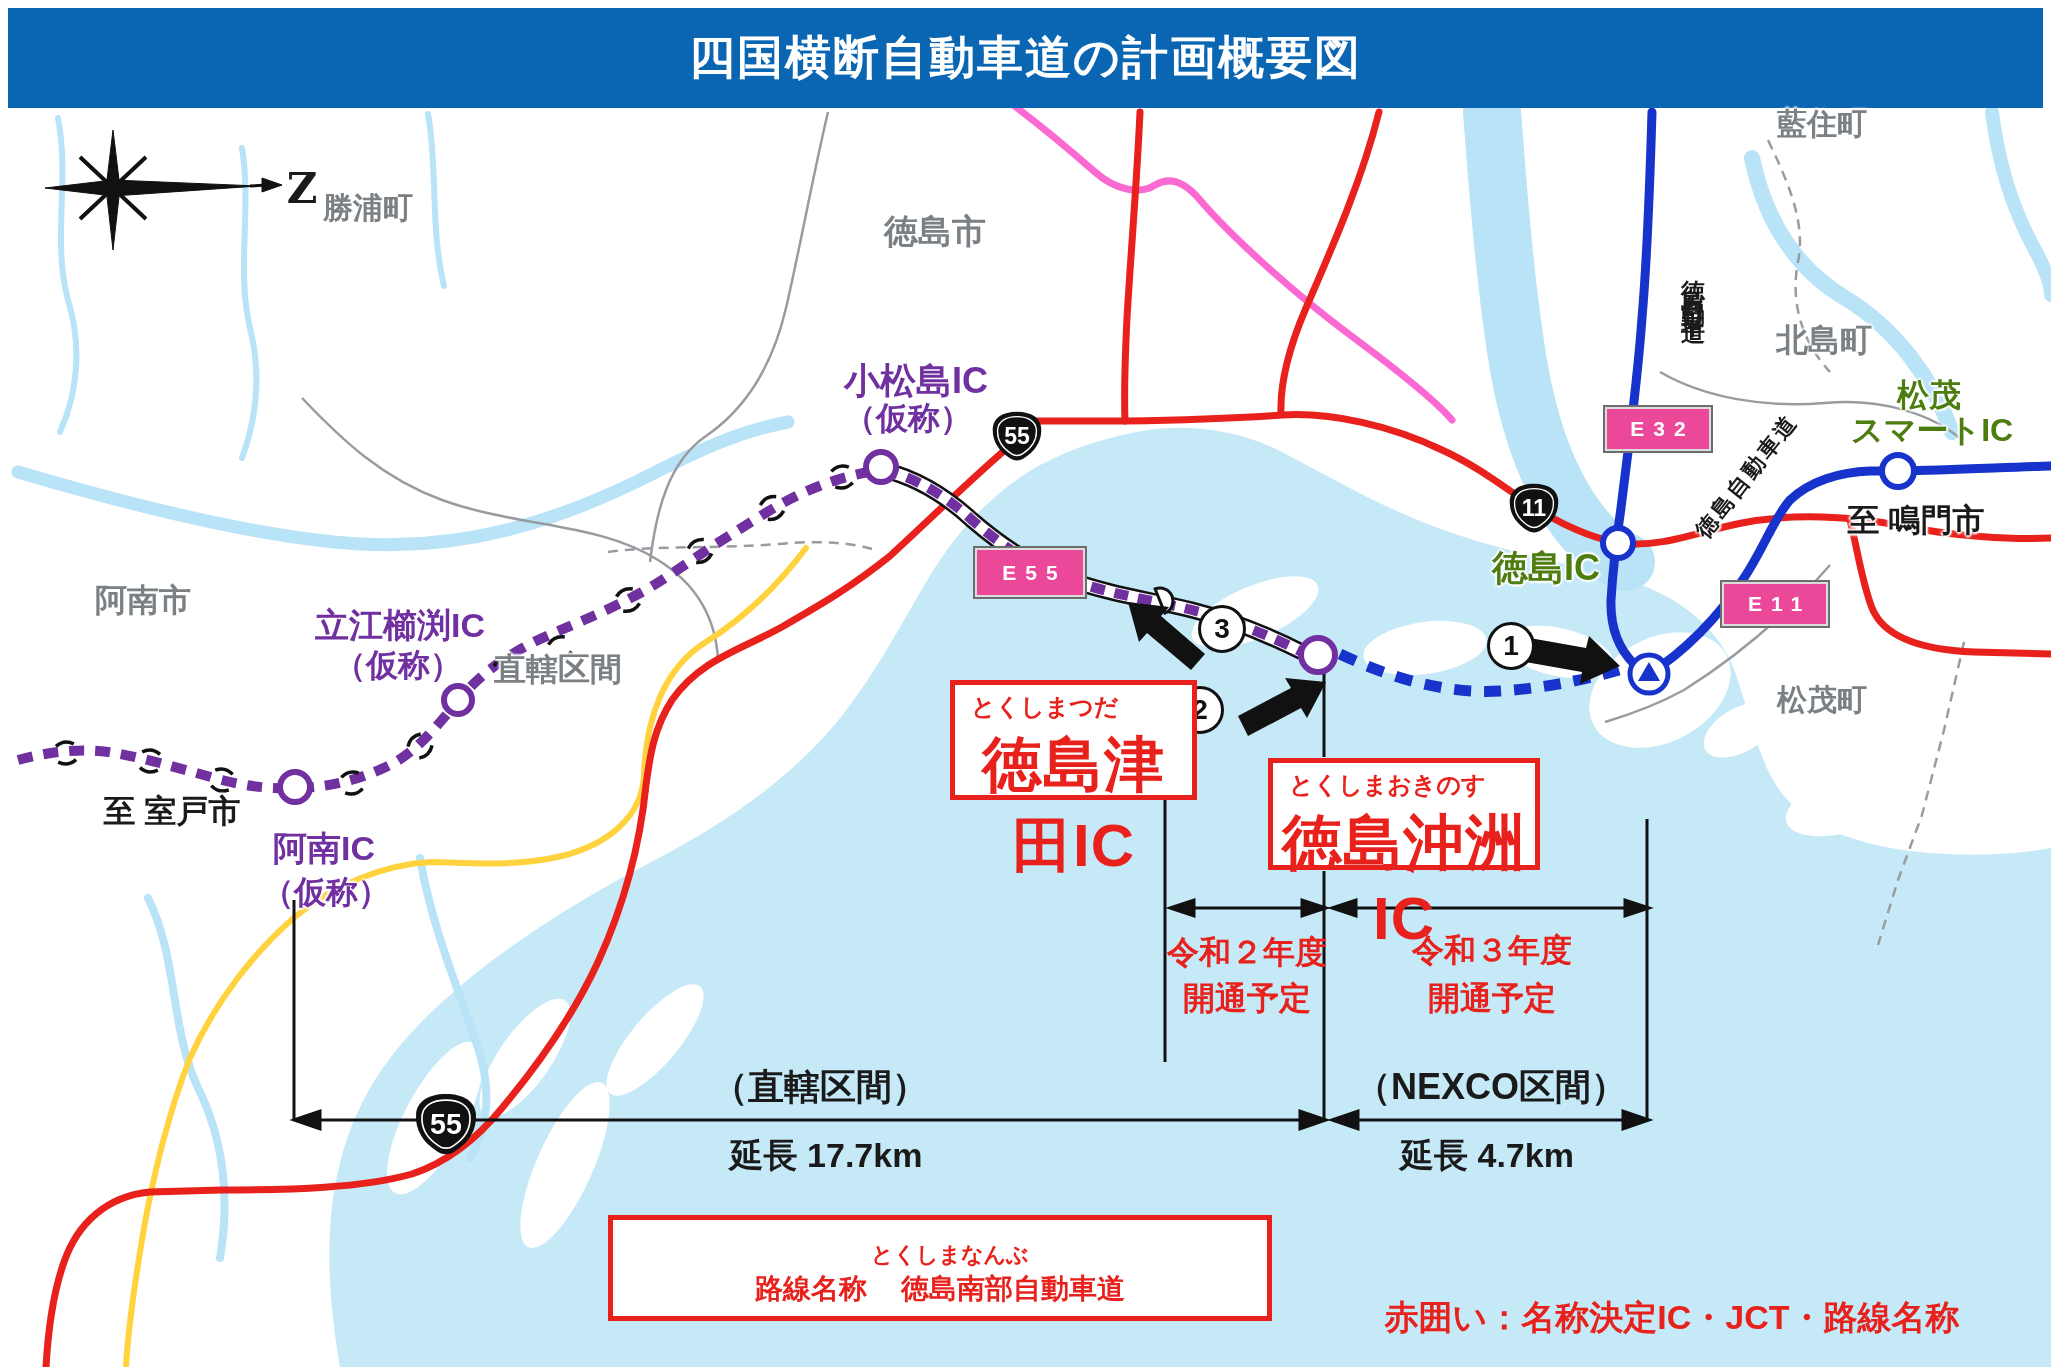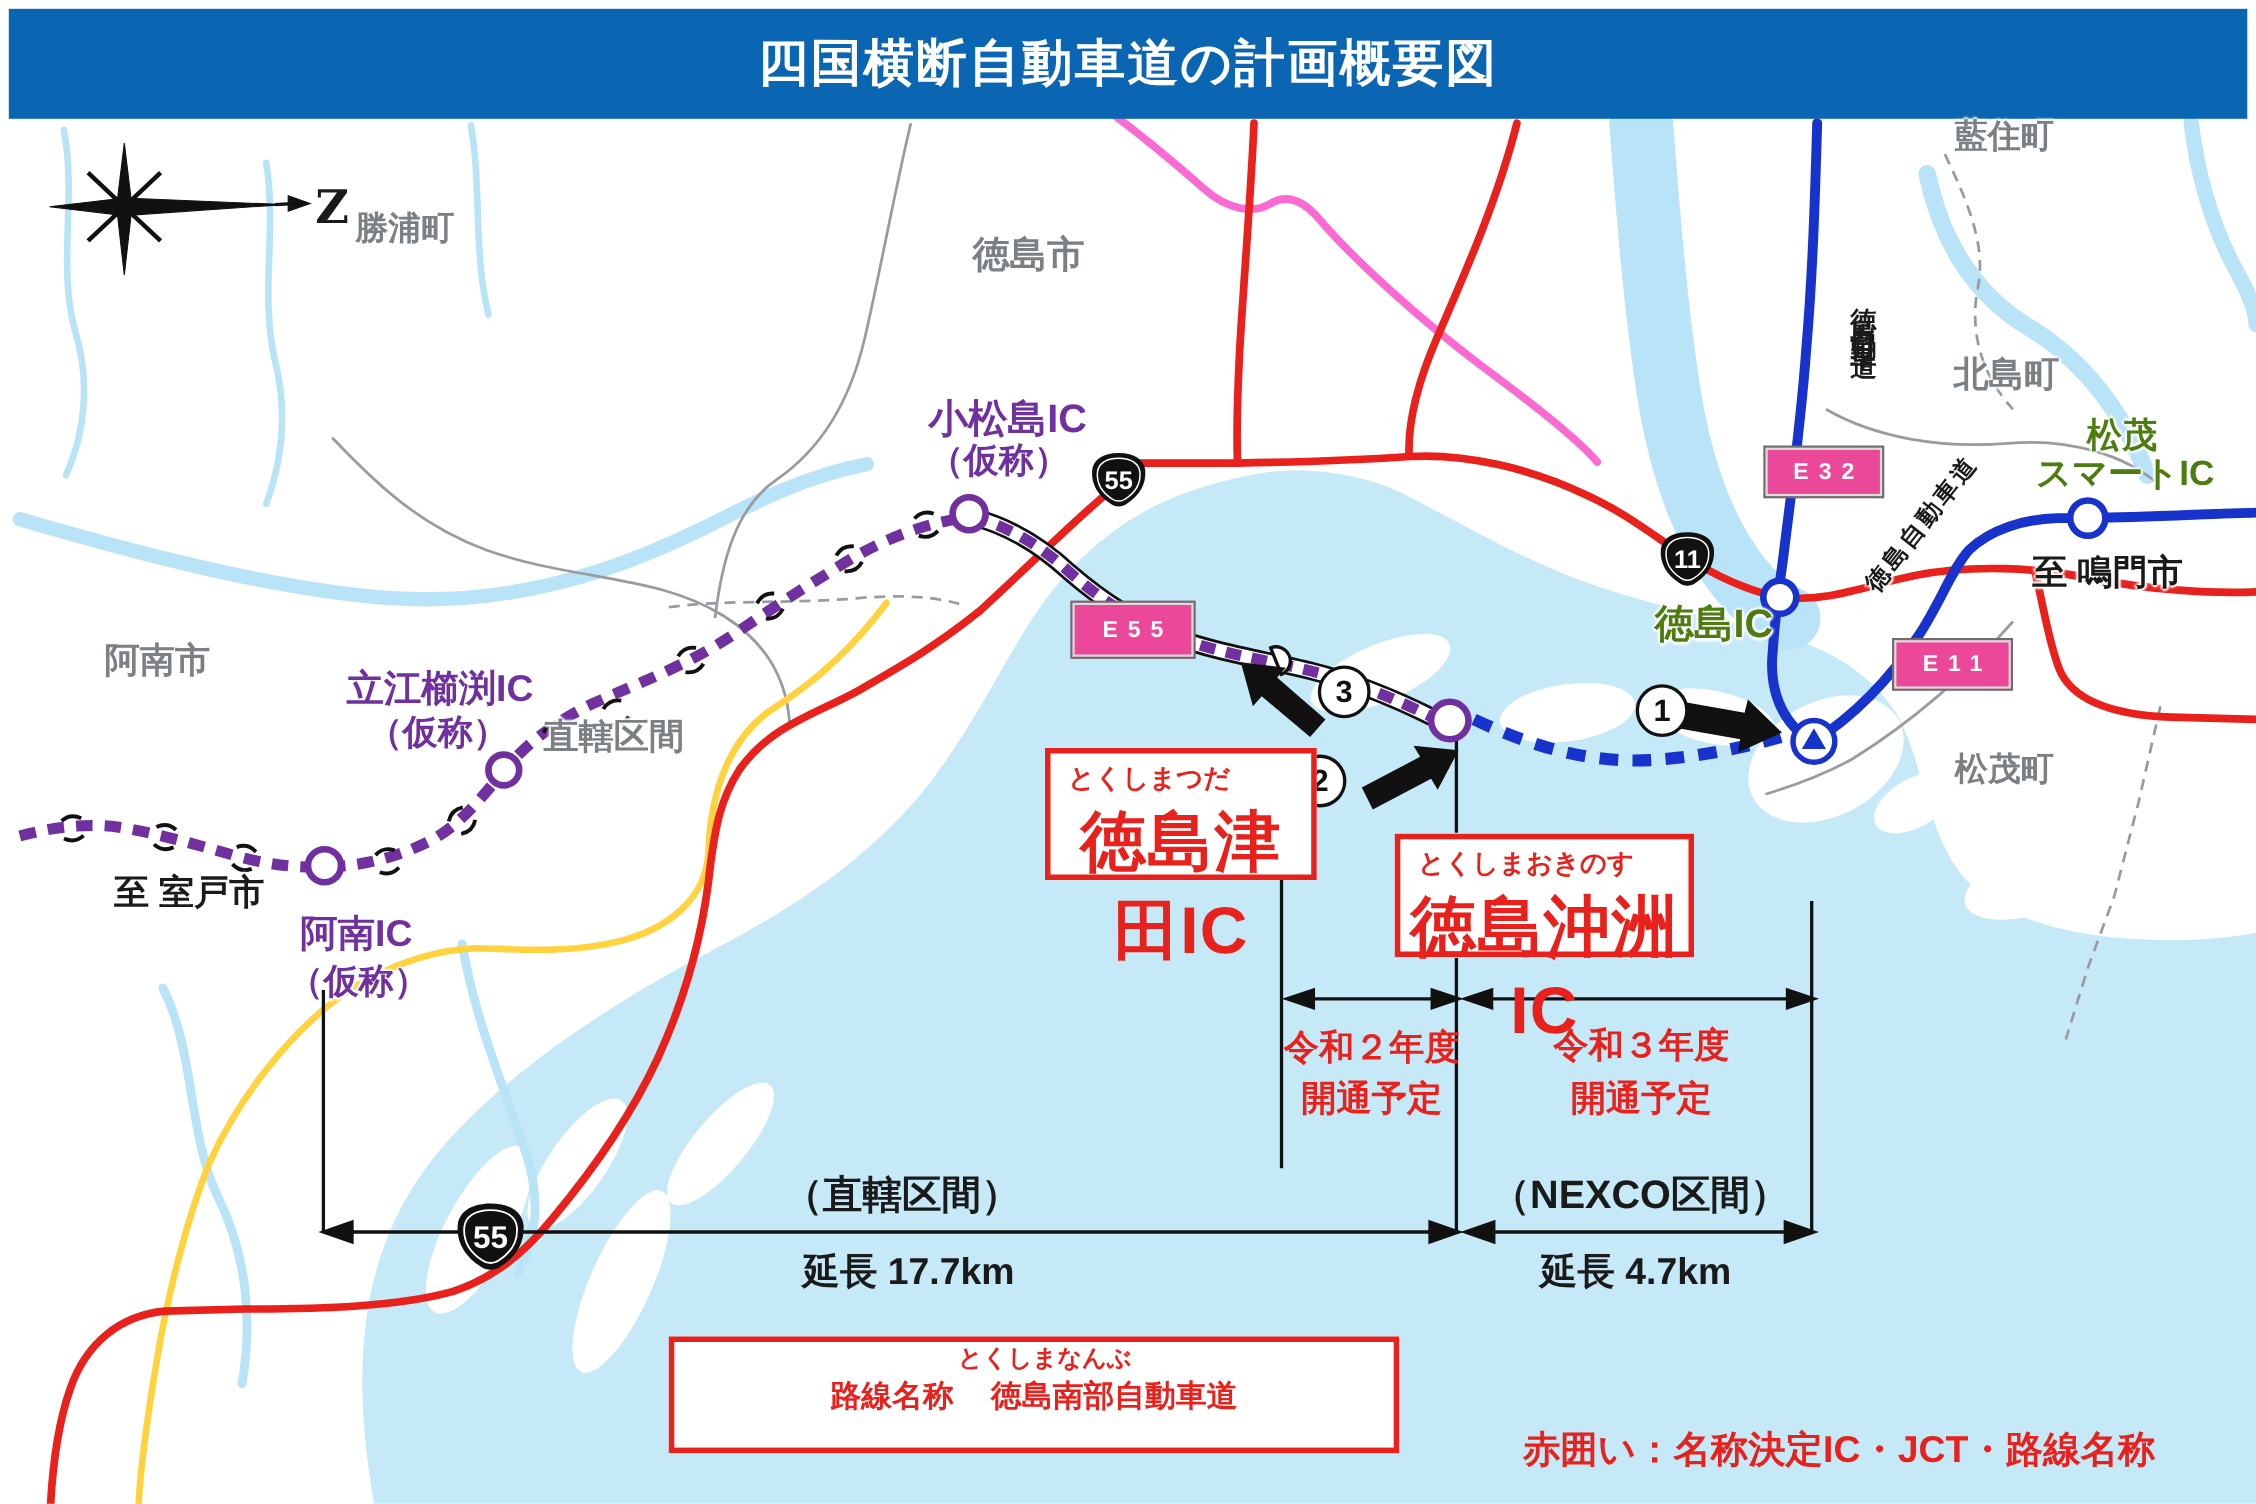--- a/index.html
+++ b/index.html
@@ -22,21 +22,21 @@
   .redbox{position:absolute;background:#fff;border:5px solid #e8211c;color:#e8211c;
     box-sizing:border-box;}
   .redbox .furi{font-size:24px;font-weight:bold;margin:6px 0 0 16px;}
   .redbox .nm{font-size:60px;font-weight:bold;text-align:center;margin-top:2px;letter-spacing:1px;}
   .numcircle{position:absolute;width:42px;height:42px;border:3px solid #111;border-radius:50%;
     background:#fff;transform:translate(-50%,-50%);display:flex;align-items:center;justify-content:center;
     font-size:28px;font-weight:bold;color:#111;}
   .dimtxt{position:absolute;transform:translate(-50%,-50%);font-weight:bold;white-space:nowrap;text-align:center;}
   .routebox{position:absolute;left:608px;top:1215px;width:664px;height:106px;background:#fff;
     border:5px solid #e8211c;box-sizing:border-box;color:#e8211c;font-weight:bold;}
-  .routebox .furi{font-size:22px;margin:0 0 0 258px;}
+  .routebox .furi{font-size:22px;margin:20px 0 0 258px;}
   .routebox .main{font-size:28px;text-align:center;margin-top:0;}
   .routebox .main .gap{display:inline-block;width:34px;}
 </style>
 </head>
 <body>
 
 <div id="stage">
 
 <svg width="2051" height="1367" viewBox="0 0 2051 1367">
 
@@ -229,21 +229,21 @@
 <div class="lbl g s32" style="left:143px;top:601px;">阿南市</div>
 <div class="lbl k s32" style="left:1916px;top:521px;">至 鳴門市</div>
 <div class="lbl k s32" style="left:172px;top:812px;">至 室戸市</div>
 
 <div class="lbl p s36" style="left:916px;top:381px;">小松島IC</div>
 <div class="lbl p s32" style="left:908px;top:419px;">（仮称）</div>
 <div class="lbl p s34" style="left:400px;top:626px;">立江櫛渕IC</div>
 <div class="lbl p s32" style="left:398px;top:666px;">（仮称）</div>
 <div class="lbl p s34" style="left:324px;top:849px;">阿南IC</div>
 <div class="lbl p s32" style="left:326px;top:893px;">（仮称）</div>
-<div class="lbl b s36" style="left:1546px;top:568px;margin-left:12px;">徳島IC</div>
+<div class="lbl b s36" style="left:1546px;top:568px;">徳島IC</div>
 <div class="lbl b s32" style="left:1929px;top:396px;">松茂</div>
 <div class="lbl b s32" style="left:1932px;top:431px;">スマートIC</div>
 
 <div class="lbl k vert" style="left:1693px;top:285px;font-size:24px;">徳島自動車道</div>
 <div class="lbl k diag" style="left:1747px;top:476px;font-size:22px;">徳島自動車道</div>
 
 <div class="badge" style="left:1605px;top:407px;width:102px;height:40px;">E32</div>
 <div class="badge" style="left:975px;top:548px;width:106px;height:45px;">E55</div>
 <div class="badge" style="left:1722px;top:582px;width:102px;height:40px;">E11</div>
 

